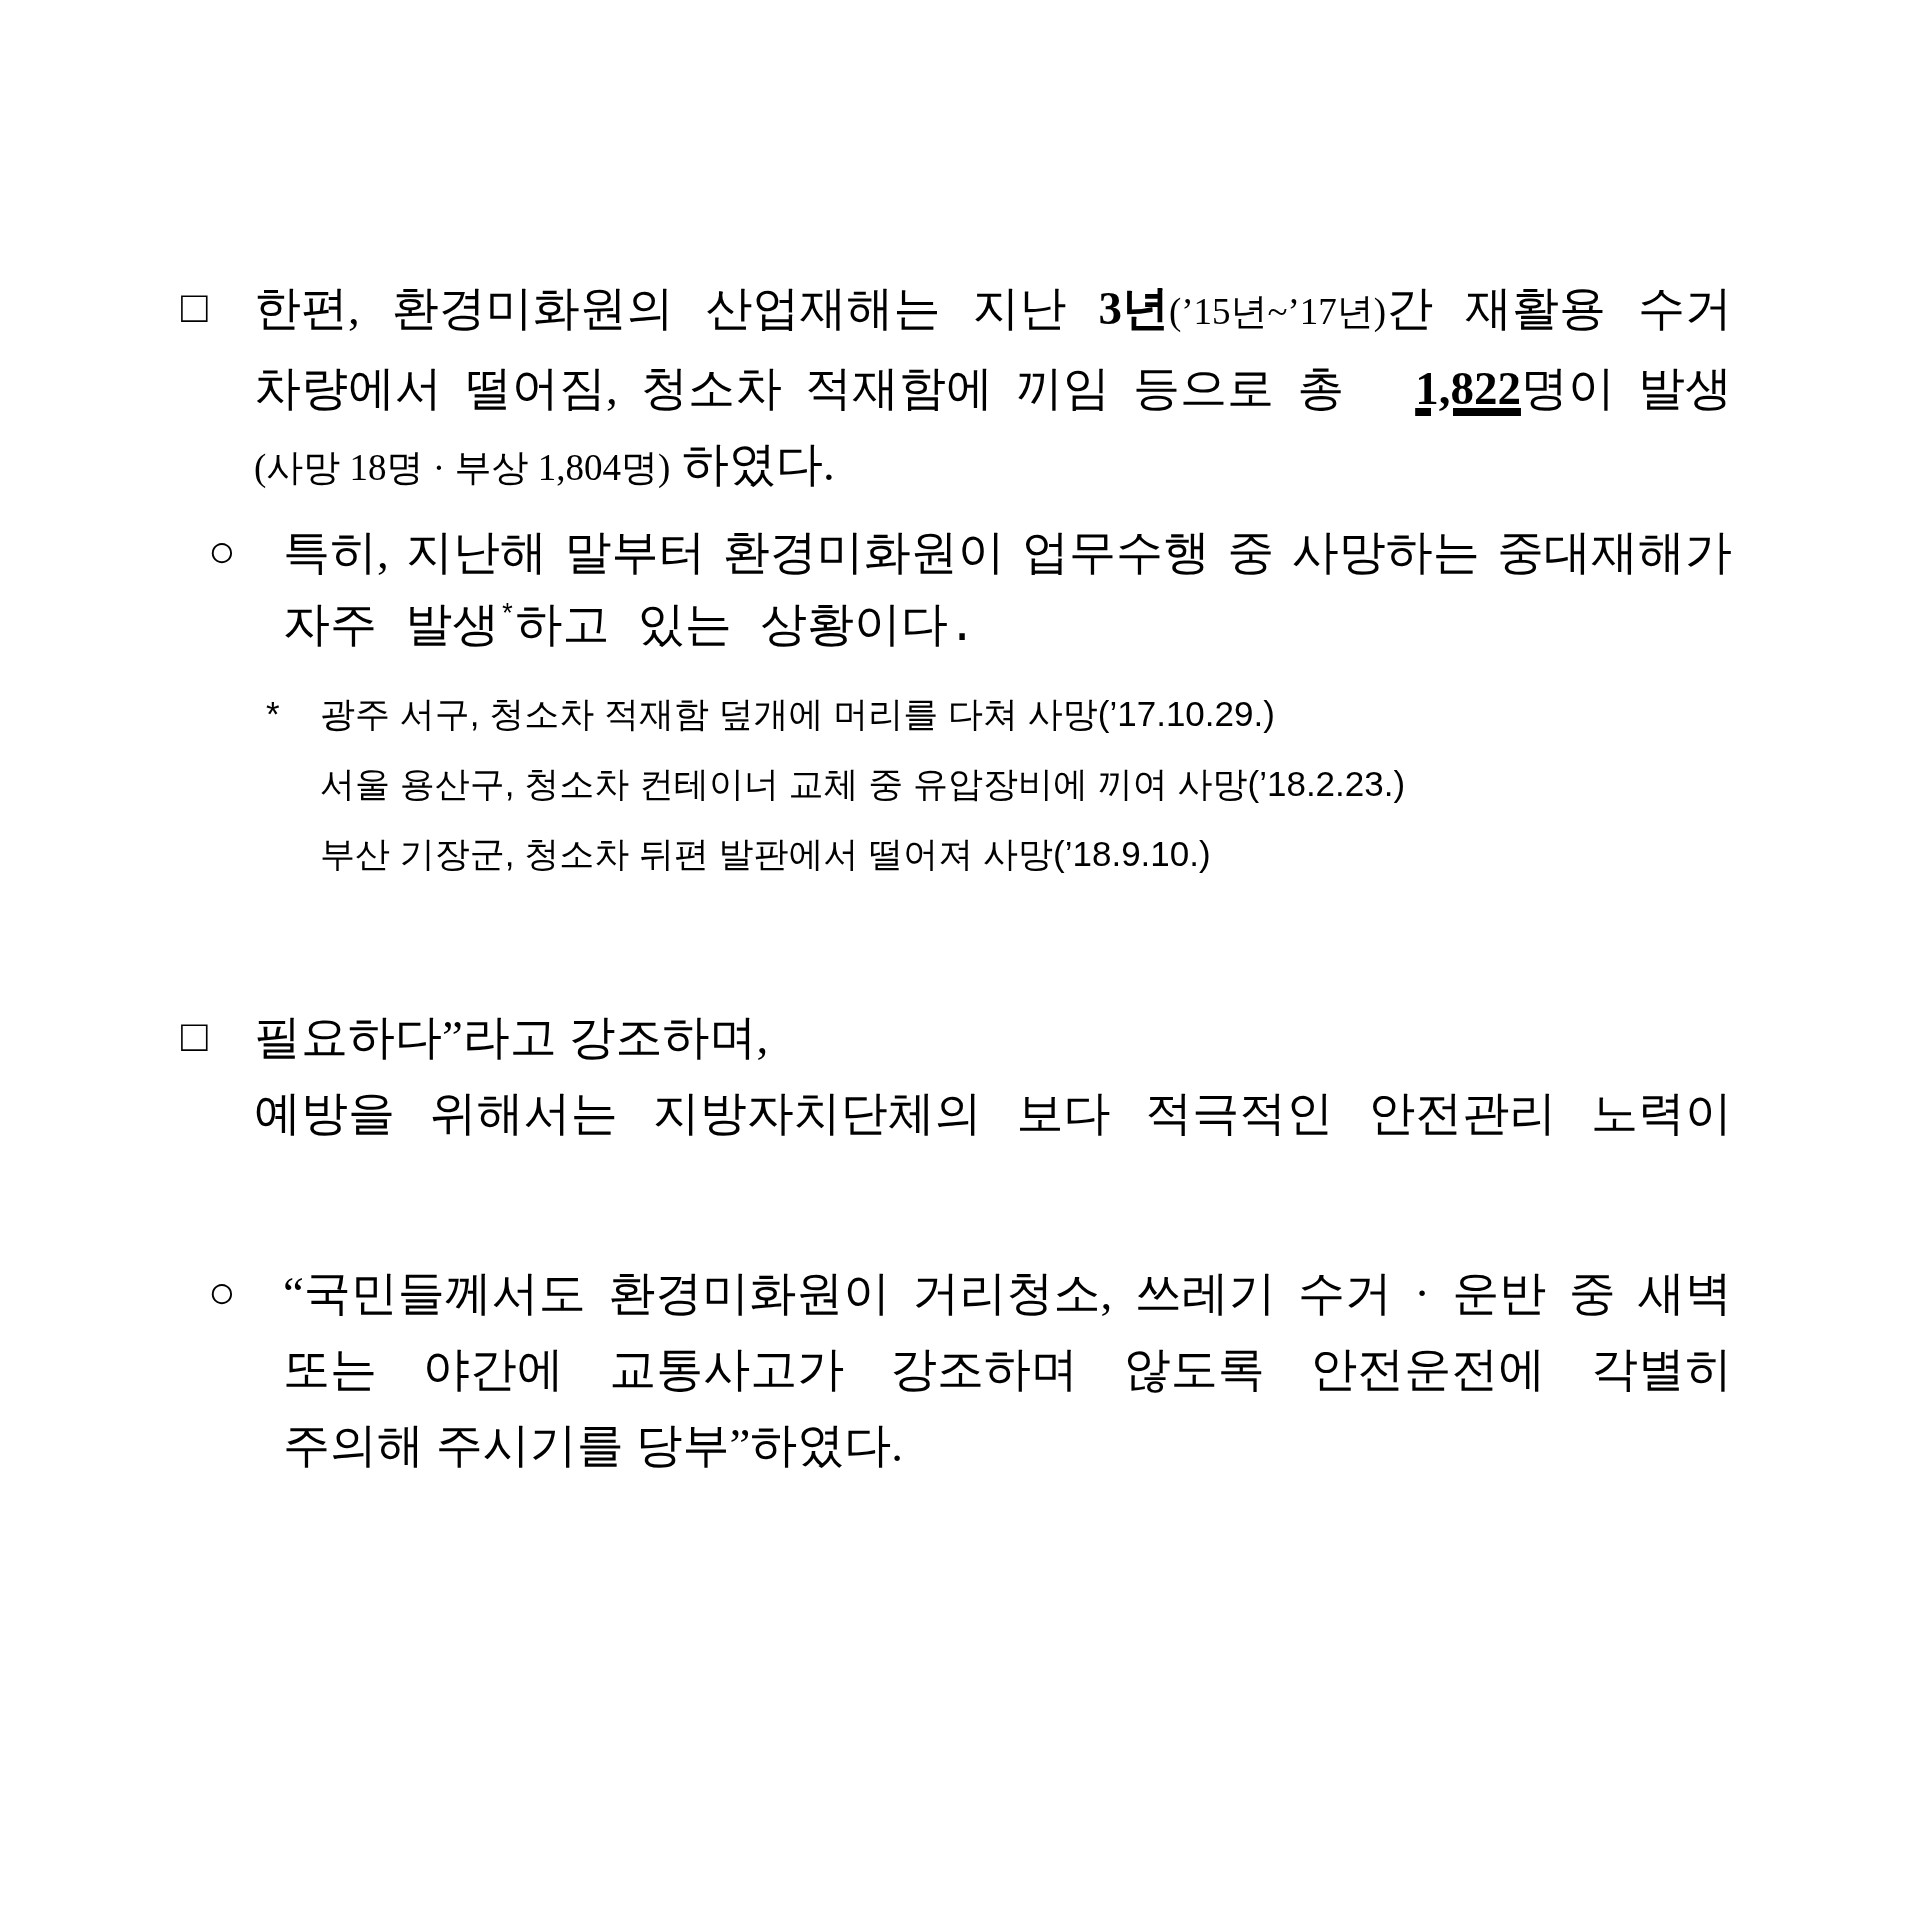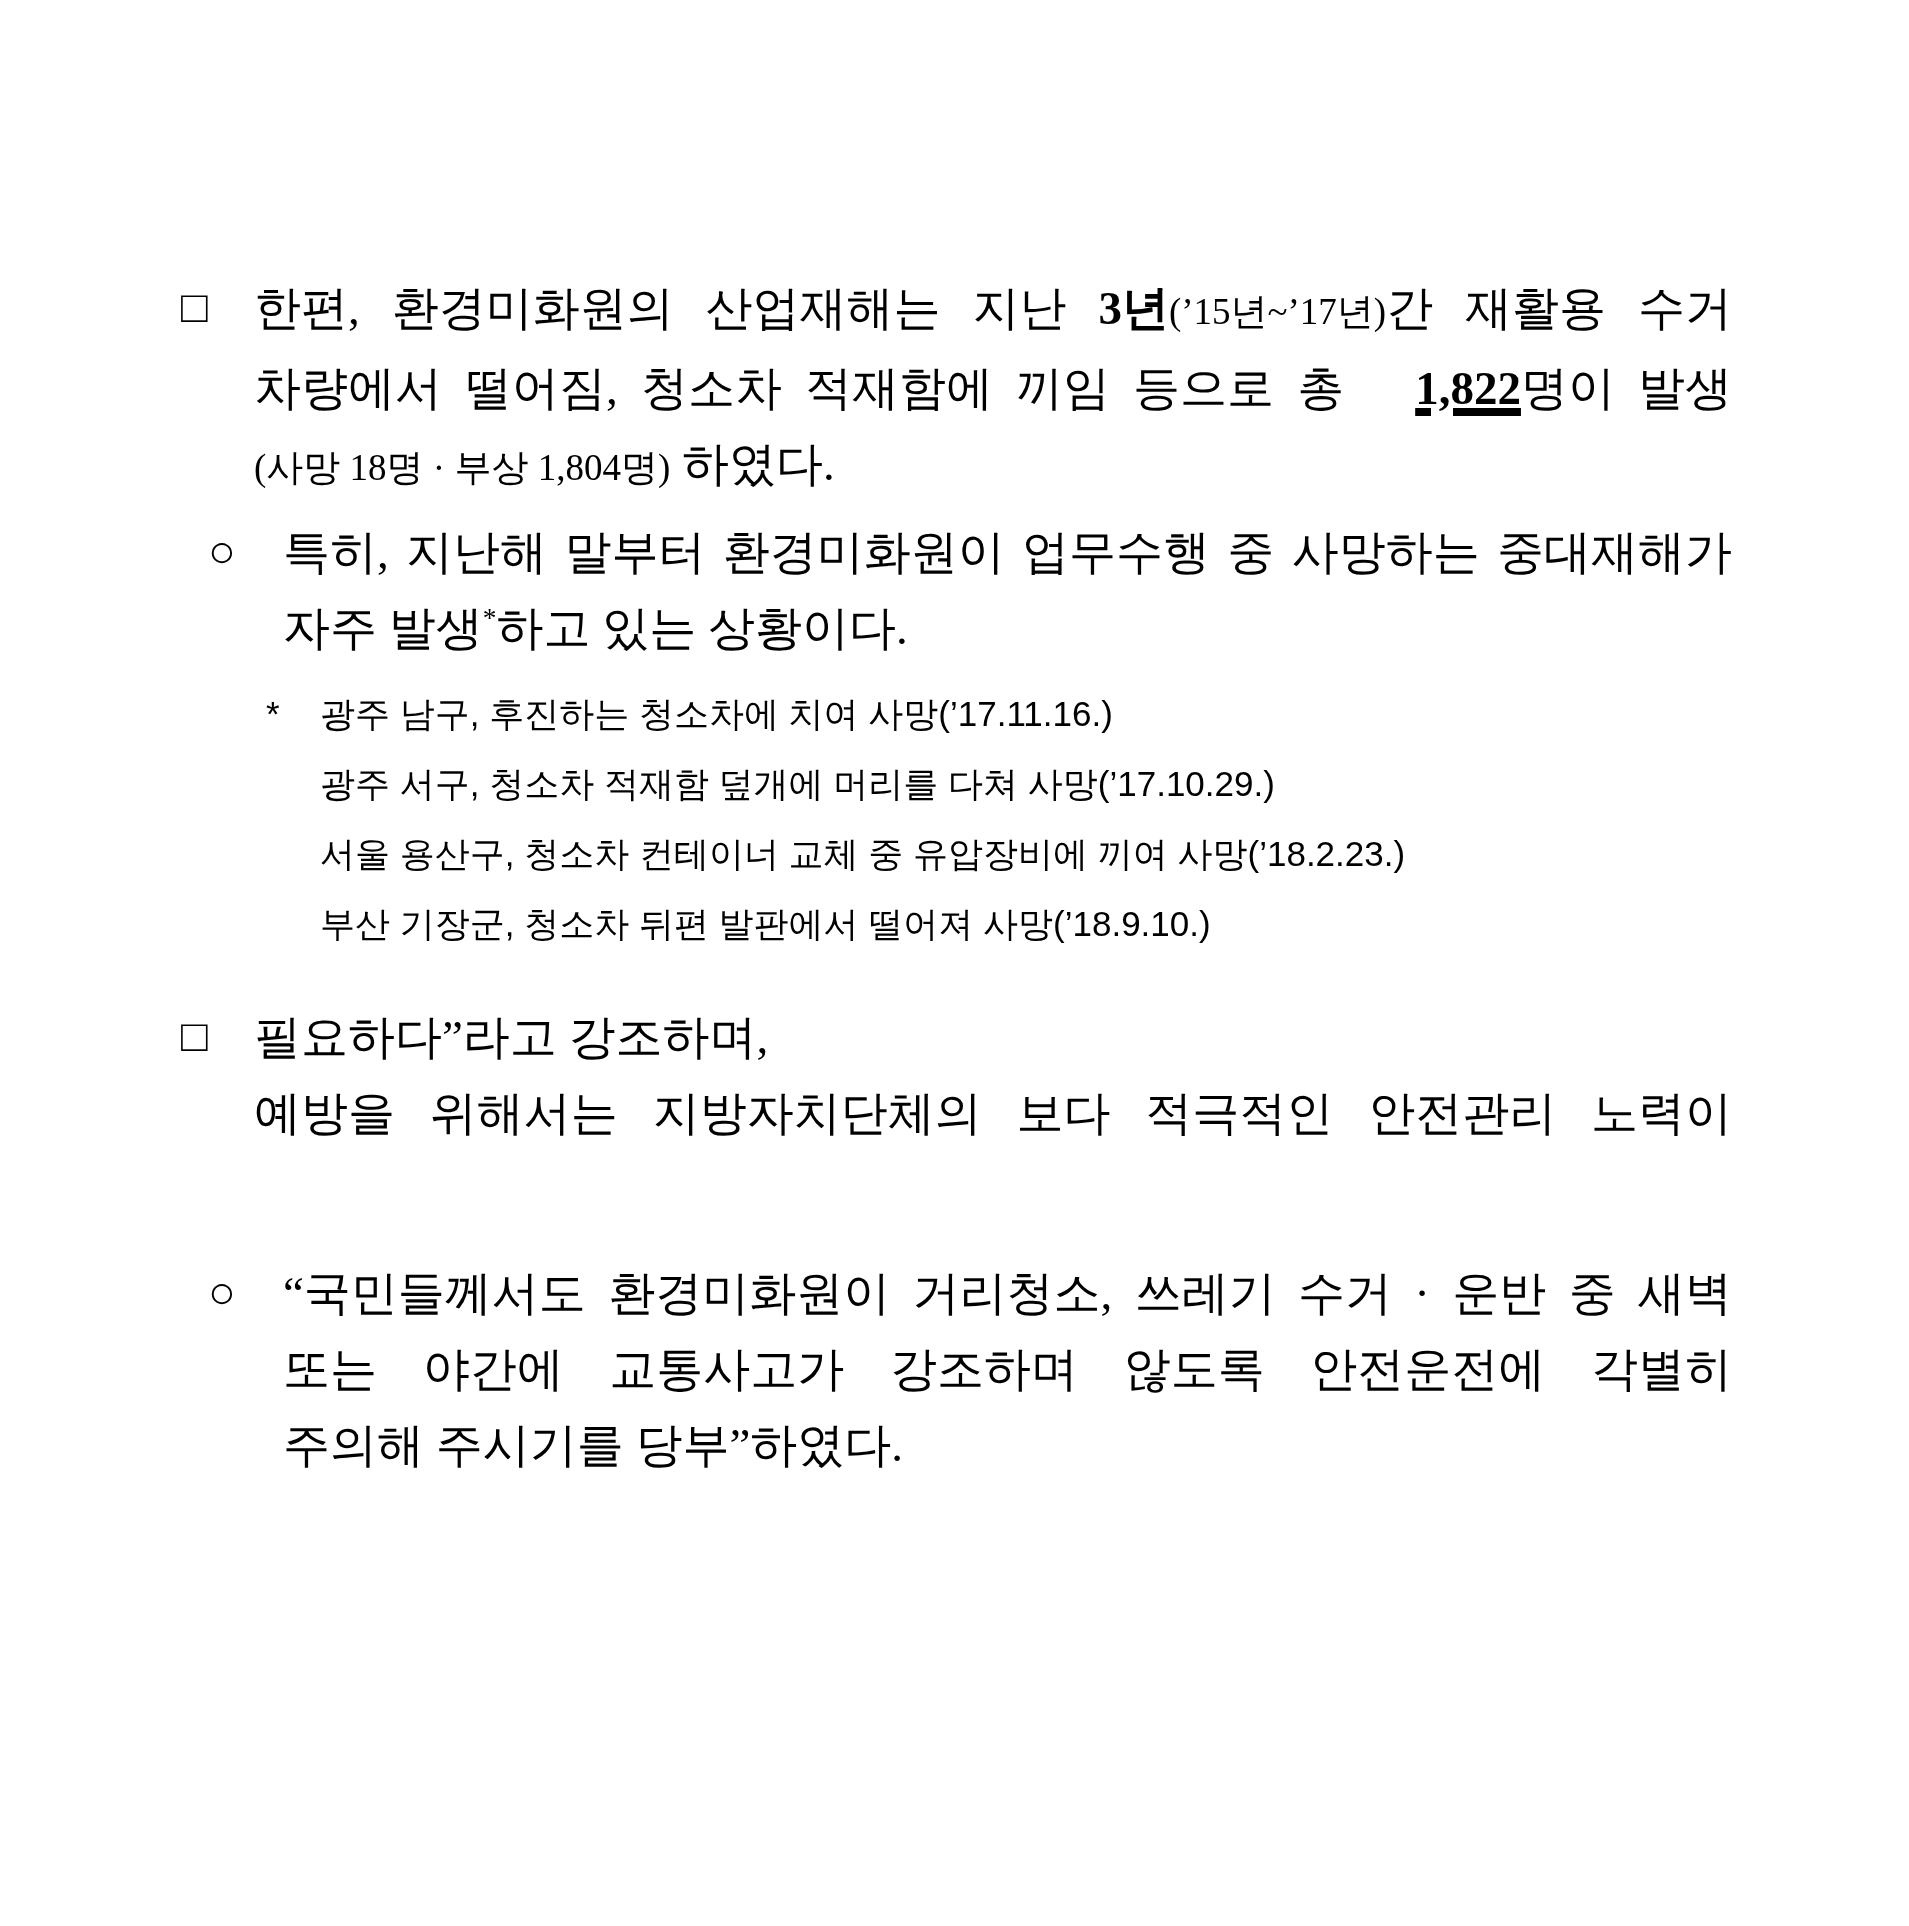--- a/index.html
+++ b/index.html
@@ -57,28 +57,28 @@
     </div>
     <div class="line plain" style="padding-left:73px;">
       <span class="sm">(사망 18명 · 부상 1,804명)</span><span> 하였다.</span>
     </div>
   </section>
 
   <section class="para body-text" style="left:208px; top:514px; width:1524px;">
     <div class="line" style="padding-left:75px;">
       <span class="marker ci-marker">○</span><span>특히, 지난해 말부터 환경미화원이 업무수행 중 사망하는 중대재해가</span>
     </div>
-    <div class="line plain" style="padding-left:75px;">
+    <div class="line plain" style="padding-left:75px;font-family:Liberation Mono, monospace;">
       <span>자주 발생</span><span class="sup">*</span><span>하고 있는 상황이다.</span>
     </div>
   </section>
 
   <section class="para footnote-block sans" style="left:266px; top:679px; width:1468px;">
     <div class="line plain" style="padding-left:54px;">
-      <span class="marker">*</span><span>광주 남구, 후진하는 청소차에 치여 사망(’17.11.16.)</span>
+      <span class="marker">*</span>
     </div>
     <div class="line plain" style="padding-left:54px;">
       <span>광주 서구, 청소차 적재함 덮개에 머리를 다쳐 사망(’17.10.29.)</span>
     </div>
     <div class="line plain" style="padding-left:54px;text-align:center;">
       <span>서울 용산구, 청소차 컨테이너 교체 중 유압장비에 끼여 사망(’18.2.23.)</span>
     </div>
     <div class="line plain" style="padding-left:54px;">
       <span>부산 기장군, 청소차 뒤편 발판에서 떨어져 사망(’18.9.10.)</span>
     </div>

